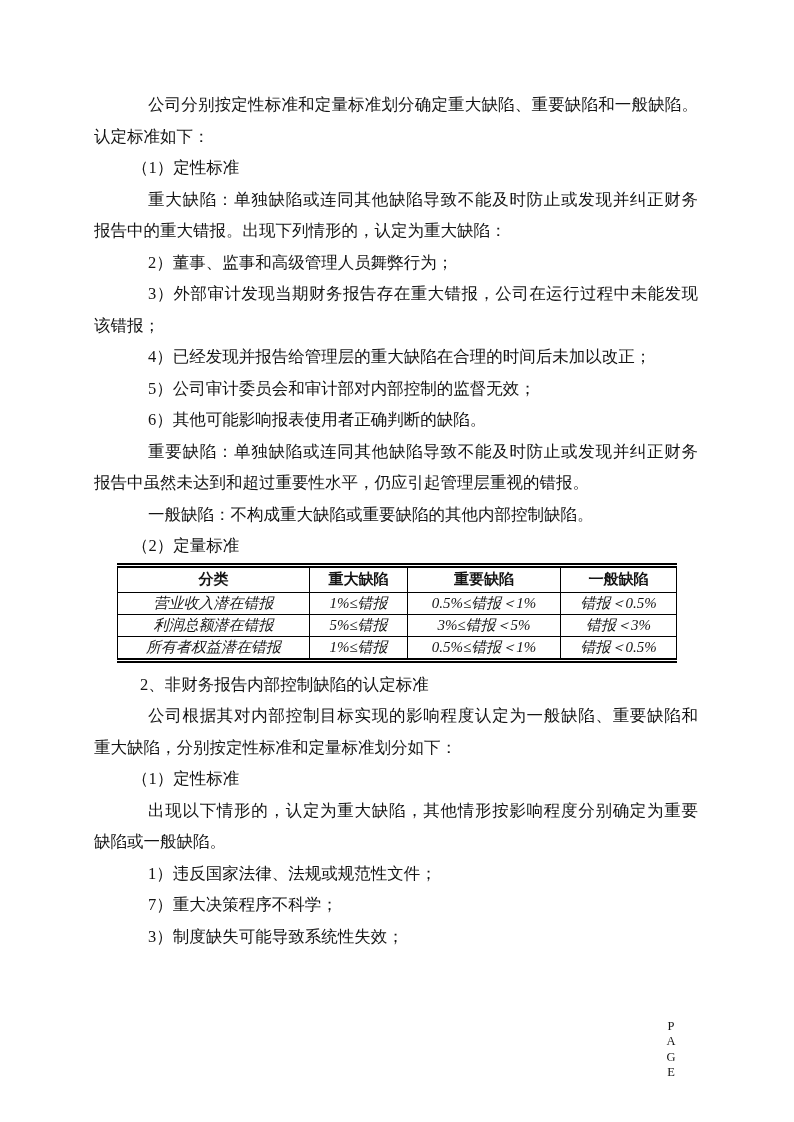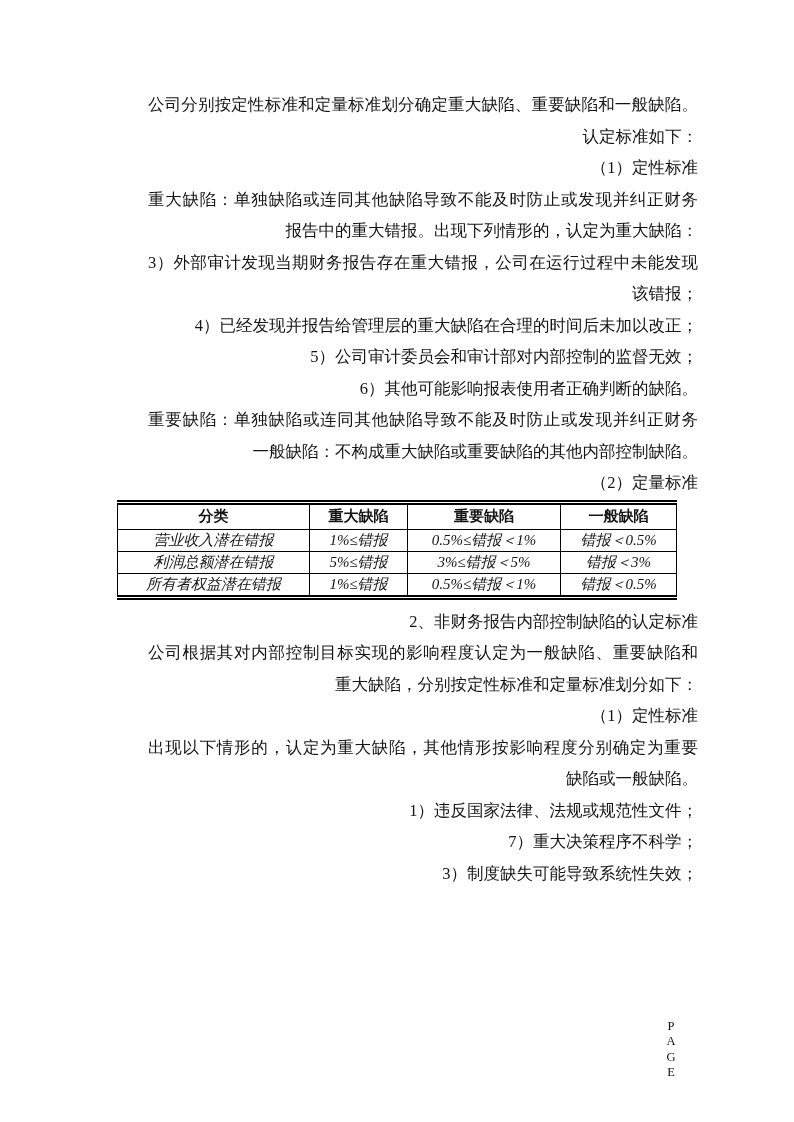--- a/index.html
+++ b/index.html
@@ -3,21 +3,21 @@
 <meta charset="utf-8">
 <style>
   html,body{margin:0;padding:0;background:#ffffff;}
   .page{
     position:relative;width:704px;height:1122px;background:#ffffff;overflow:hidden;
     font-family:"Liberation Serif","DejaVu Serif",serif;color:#141414;
   }
   .doc-body{position:absolute;left:94px;top:89px;width:604px;}
   .para{margin:0;padding:0;}
   .line{
-    font-size:16.5px;line-height:31.5px;text-align:right;
+    font-size:16.5px;line-height:31.5px;text-align:left;
     letter-spacing:0;white-space:normal;
   }
   .line.fill{text-align:justify;text-align-last:justify;}
   .line.indent{text-indent:54px;}
   .line.indent-paren{text-indent:38px;}
   .line.indent-num{text-indent:46px;}
   table.qtable{
     border-collapse:collapse;table-layout:fixed;width:559px;
     margin:1px 0 0 23px;
     border-top:5px double #000;border-bottom:5px double #000;
@@ -48,34 +48,38 @@
           <div class="line">认定标准如下：</div>
         </div>
         <div class="para">
           <div class="line indent-paren">（1）定性标准</div>
         </div>
         <div class="para">
           <div class="line indent fill">重大缺陷：单独缺陷或连同其他缺陷导致不能及时防止或发现并纠正财务</div>
           <div class="line">报告中的重大错报。出现下列情形的，认定为重大缺陷：</div>
         </div>
         <div class="para">
+          <div class="line indent">2）董事、监事和高级管理人员舞弊行为；</div>
+        </div>
+        <div class="para">
           <div class="line indent fill">3）外部审计发现当期财务报告存在重大错报，公司在运行过程中未能发现</div>
           <div class="line">该错报；</div>
         </div>
         <div class="para">
           <div class="line indent">4）已经发现并报告给管理层的重大缺陷在合理的时间后未加以改正；</div>
         </div>
         <div class="para">
           <div class="line indent">5）公司审计委员会和审计部对内部控制的监督无效；</div>
         </div>
         <div class="para">
           <div class="line indent">6）其他可能影响报表使用者正确判断的缺陷。</div>
         </div>
         <div class="para">
           <div class="line indent fill">重要缺陷：单独缺陷或连同其他缺陷导致不能及时防止或发现并纠正财务</div>
+          <div class="line">报告中虽然未达到和超过重要性水平，仍应引起管理层重视的错报。</div>
         </div>
         <div class="para">
           <div class="line indent">一般缺陷：不构成重大缺陷或重要缺陷的其他内部控制缺陷。</div>
         </div>
         <div class="para">
           <div class="line indent-paren">（2）定量标准</div>
         </div>
       </div>
 
     <table class="qtable">

